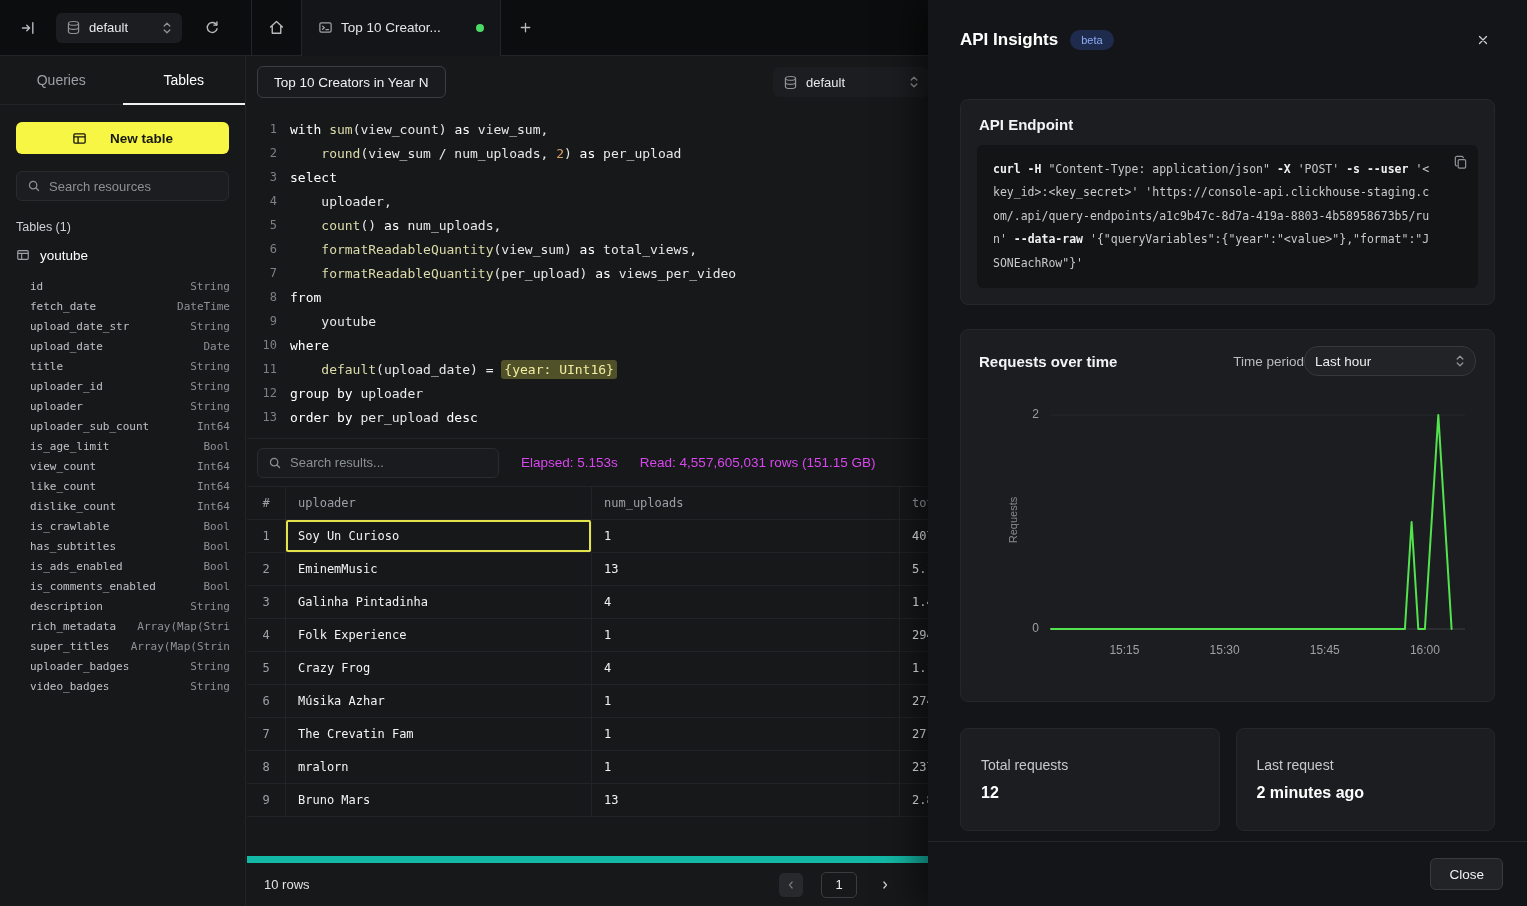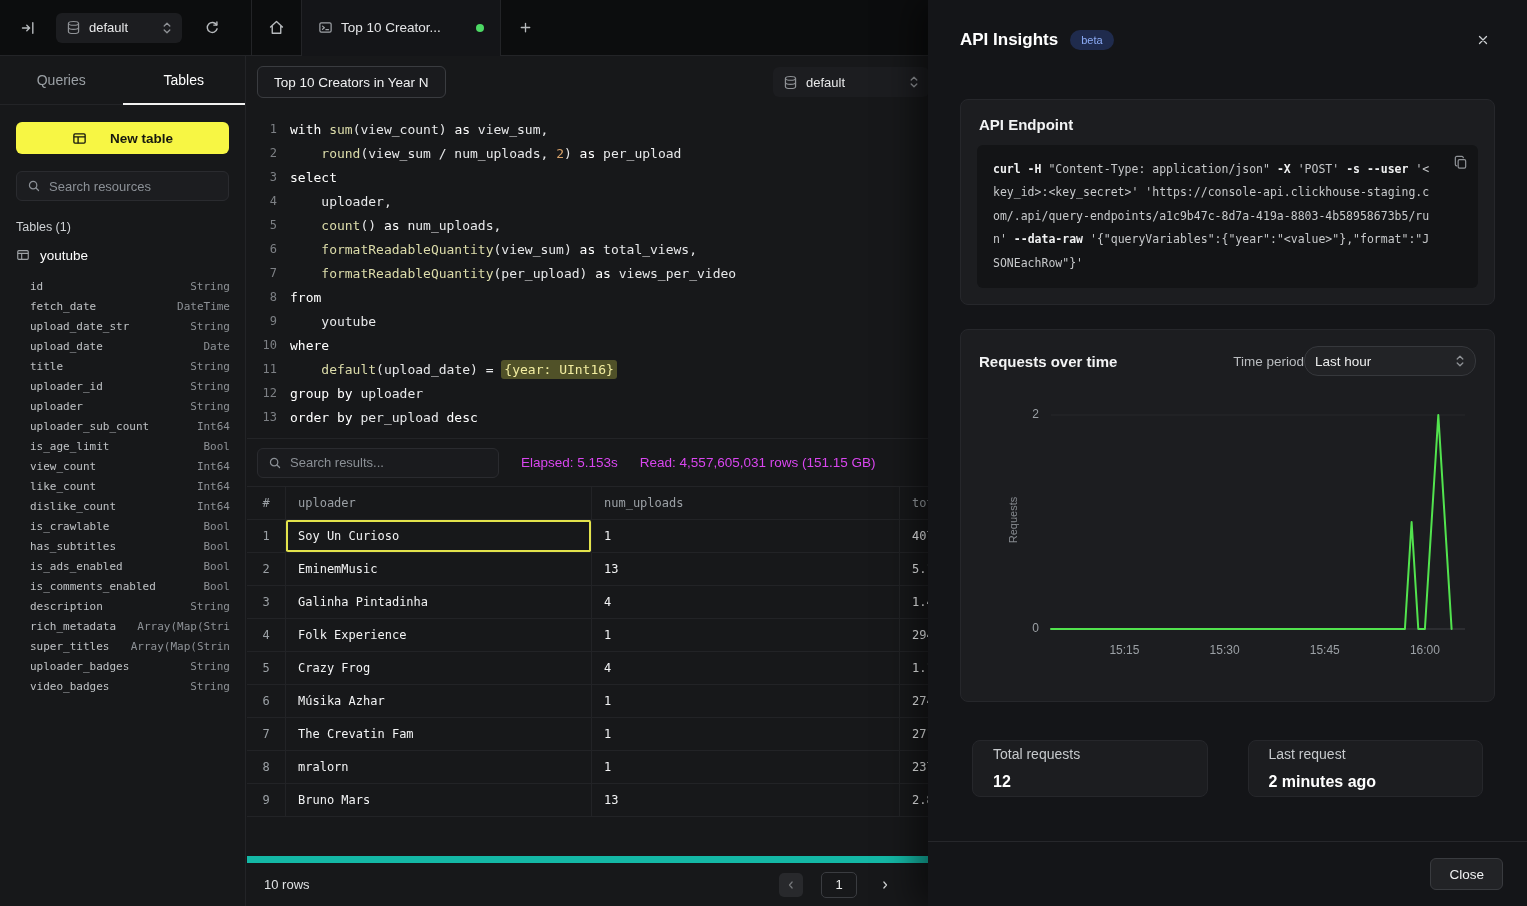--- a/index.html
+++ b/index.html
@@ -120,21 +120,21 @@
   display:flex;align-items:center;padding:8px 10px;font-size:13.5px;gap:8px;color:#eceded;cursor:pointer}
 .tp-select .lbl{flex:1}
 .tp-select svg{color:#8f9296}
 .chart-wrap{position:relative;height:299px;margin-top:12px}
 .y-axis-label{position:absolute;left:11px;top:126px;transform:rotate(-90deg);font-size:11px;color:#85898e}
 .plot{position:absolute;left:72px;top:27px;width:414px;height:214px}
 .plot svg{width:100%;height:100%;overflow:visible}
 .y-ticks span{position:absolute;left:34px;width:26px;text-align:right;font-size:12px;color:#9ba0a5}
 .x-ticks span{position:absolute;top:255px;transform:translateX(-50%);font-size:12px;color:#9ba0a5}
 .stats-row{display:flex;gap:16px;margin:26px 32px 0;flex:none}
-.stat-card{flex:1;margin:12px;padding:5px 20px}
+.stat-card{flex:1;margin:0;padding:28px 20px}
 .stat-label{font-size:14px;color:#c6c9cc}
 .stat-value{font-size:16px;font-weight:700;color:#fff;margin-top:11px}
 .panel-footer{margin-top:auto;height:65px;border-top:1px solid #26272b;display:flex;align-items:center;
   justify-content:flex-end;padding:0 24px;flex:none}
 .close-btn{height:32px;padding:0 18px;background:#222326;border:1px solid #393b3f;border-radius:6px;
   color:#f0f1f2;font-size:13.5px}
 </style>
 </head>
 <body>
 

